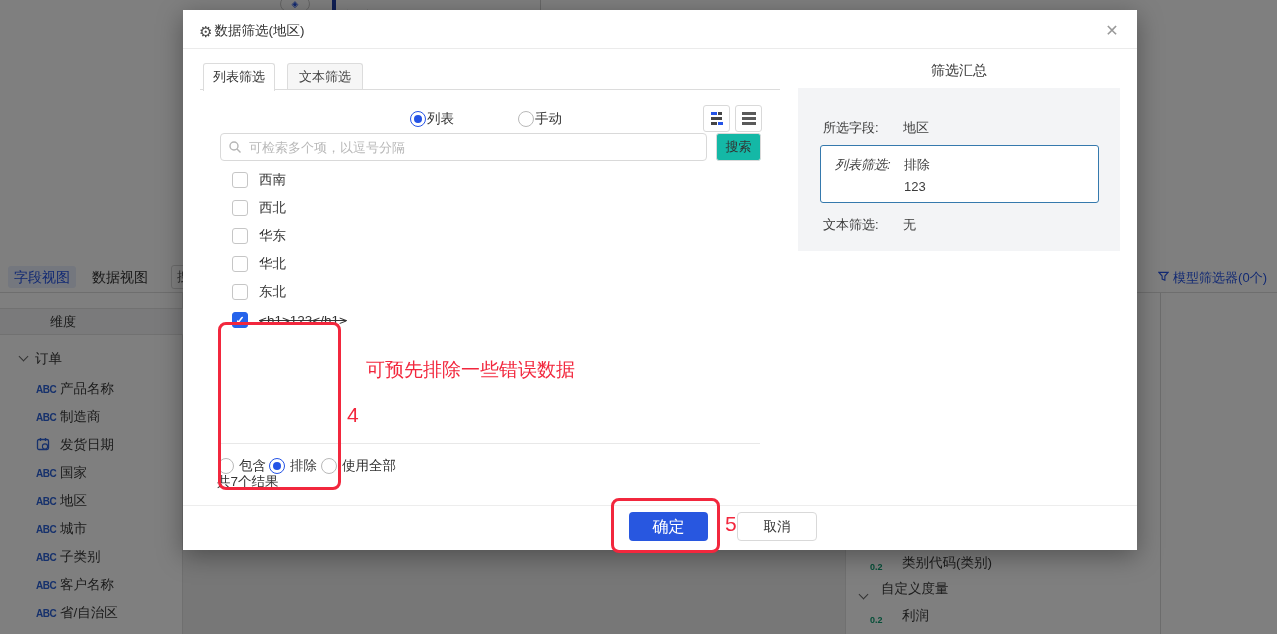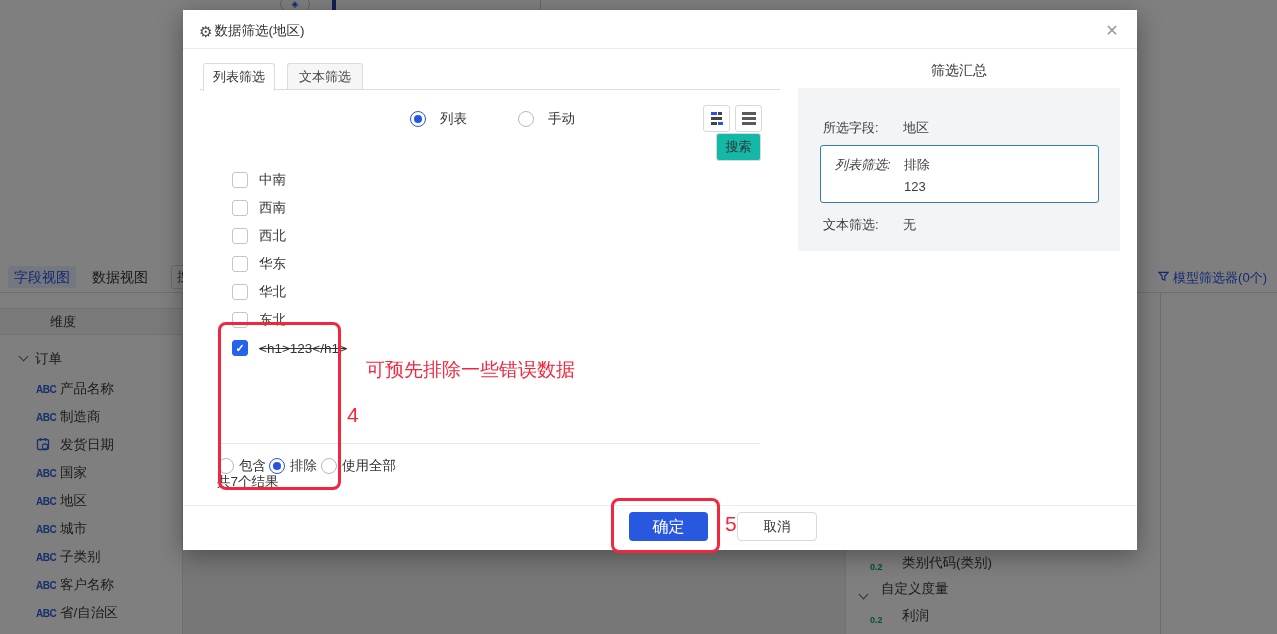--- a/index.html
+++ b/index.html
@@ -58,21 +58,21 @@
 
   .mtab { position:absolute; top:53px; height:27px; line-height:25px; text-align:center; font-size:13px;
           border:1px solid #dcdcdc; border-bottom:none; border-radius:3px 3px 0 0; background:#f6f6f6; color:#444; }
   .mtab.active { background:#fff; color:#333; z-index:3; height:28px; }
   .mtab-line { position:absolute; left:17px; top:79px; width:580px; height:1px; background:#dcdcdc; z-index:1; }
 
   .radio { width:16px; height:16px; border-radius:50%; border:1px solid #b9b9b9; background:#fff; position:relative; display:inline-block; }
   .radio.sel { border-color:#2453e6; }
   .radio.sel::after { content:""; position:absolute; inset:3px; border-radius:50%; background:#2453e6; }
   .rlabel { font-size:13.5px; color:#333; }
-  .mode-radio { position:absolute; top:100px; display:flex; align-items:center; gap:14px; }
+  .mode-radio { position:absolute; top:100px; display:flex; align-items:center; gap:1px; }
 
   .icon-btn { position:absolute; top:95px; width:27px; height:27px; border:1px solid #d9d9d9; border-radius:3px;
               background:#fff; display:flex; align-items:center; justify-content:center; }
   .sorticon { display:flex; flex-direction:column; gap:2px; }
   .sorticon .r { display:flex; gap:1px; height:3px; }
   .seg-b { background:#2453e6; height:3px; } .seg-d { background:#454545; height:3px; }
   .burger { display:flex; flex-direction:column; gap:2px; }
   .burger span { width:14px; height:3px; background:#5a5a5a; }
 
   .search-wrap { position:absolute; left:37px; top:123px; width:487px; height:28px; }
@@ -266,27 +266,30 @@
       </span>
     </div>
     <div class="icon-btn" style="left:552px;">
       <span class="burger">
           <span></span>
           <span></span>
           <span></span>
         </span>
     </div>
 
+    <div class="search-wrap">
+      <svg width="14" height="14" viewBox="0 0 14 14">
+          <circle cx="6" cy="6" r="4" fill="none" stroke="#b5b5b5" stroke-width="1.4"></circle>
+          <line x1="9" y1="9" x2="12.5" y2="12.5" stroke="#b5b5b5" stroke-width="1.4"></line>
+        </svg>
+      <input type="text" placeholder="可检索多个项，以逗号分隔" style="">
+    </div>
     <div class="search-btn">搜索</div>
 
     <div class="vlist">
-      <div class="vrow">
-        <span class="cbox"></span>
-        <span class="vlabel">中南</span>
-      </div>
       <div class="vrow">
         <span class="cbox"></span>
         <span class="vlabel">西南</span>
       </div>
       <div class="vrow">
         <span class="cbox"></span>
         <span class="vlabel">西北</span>
       </div>
       <div class="vrow">
         <span class="cbox"></span>

